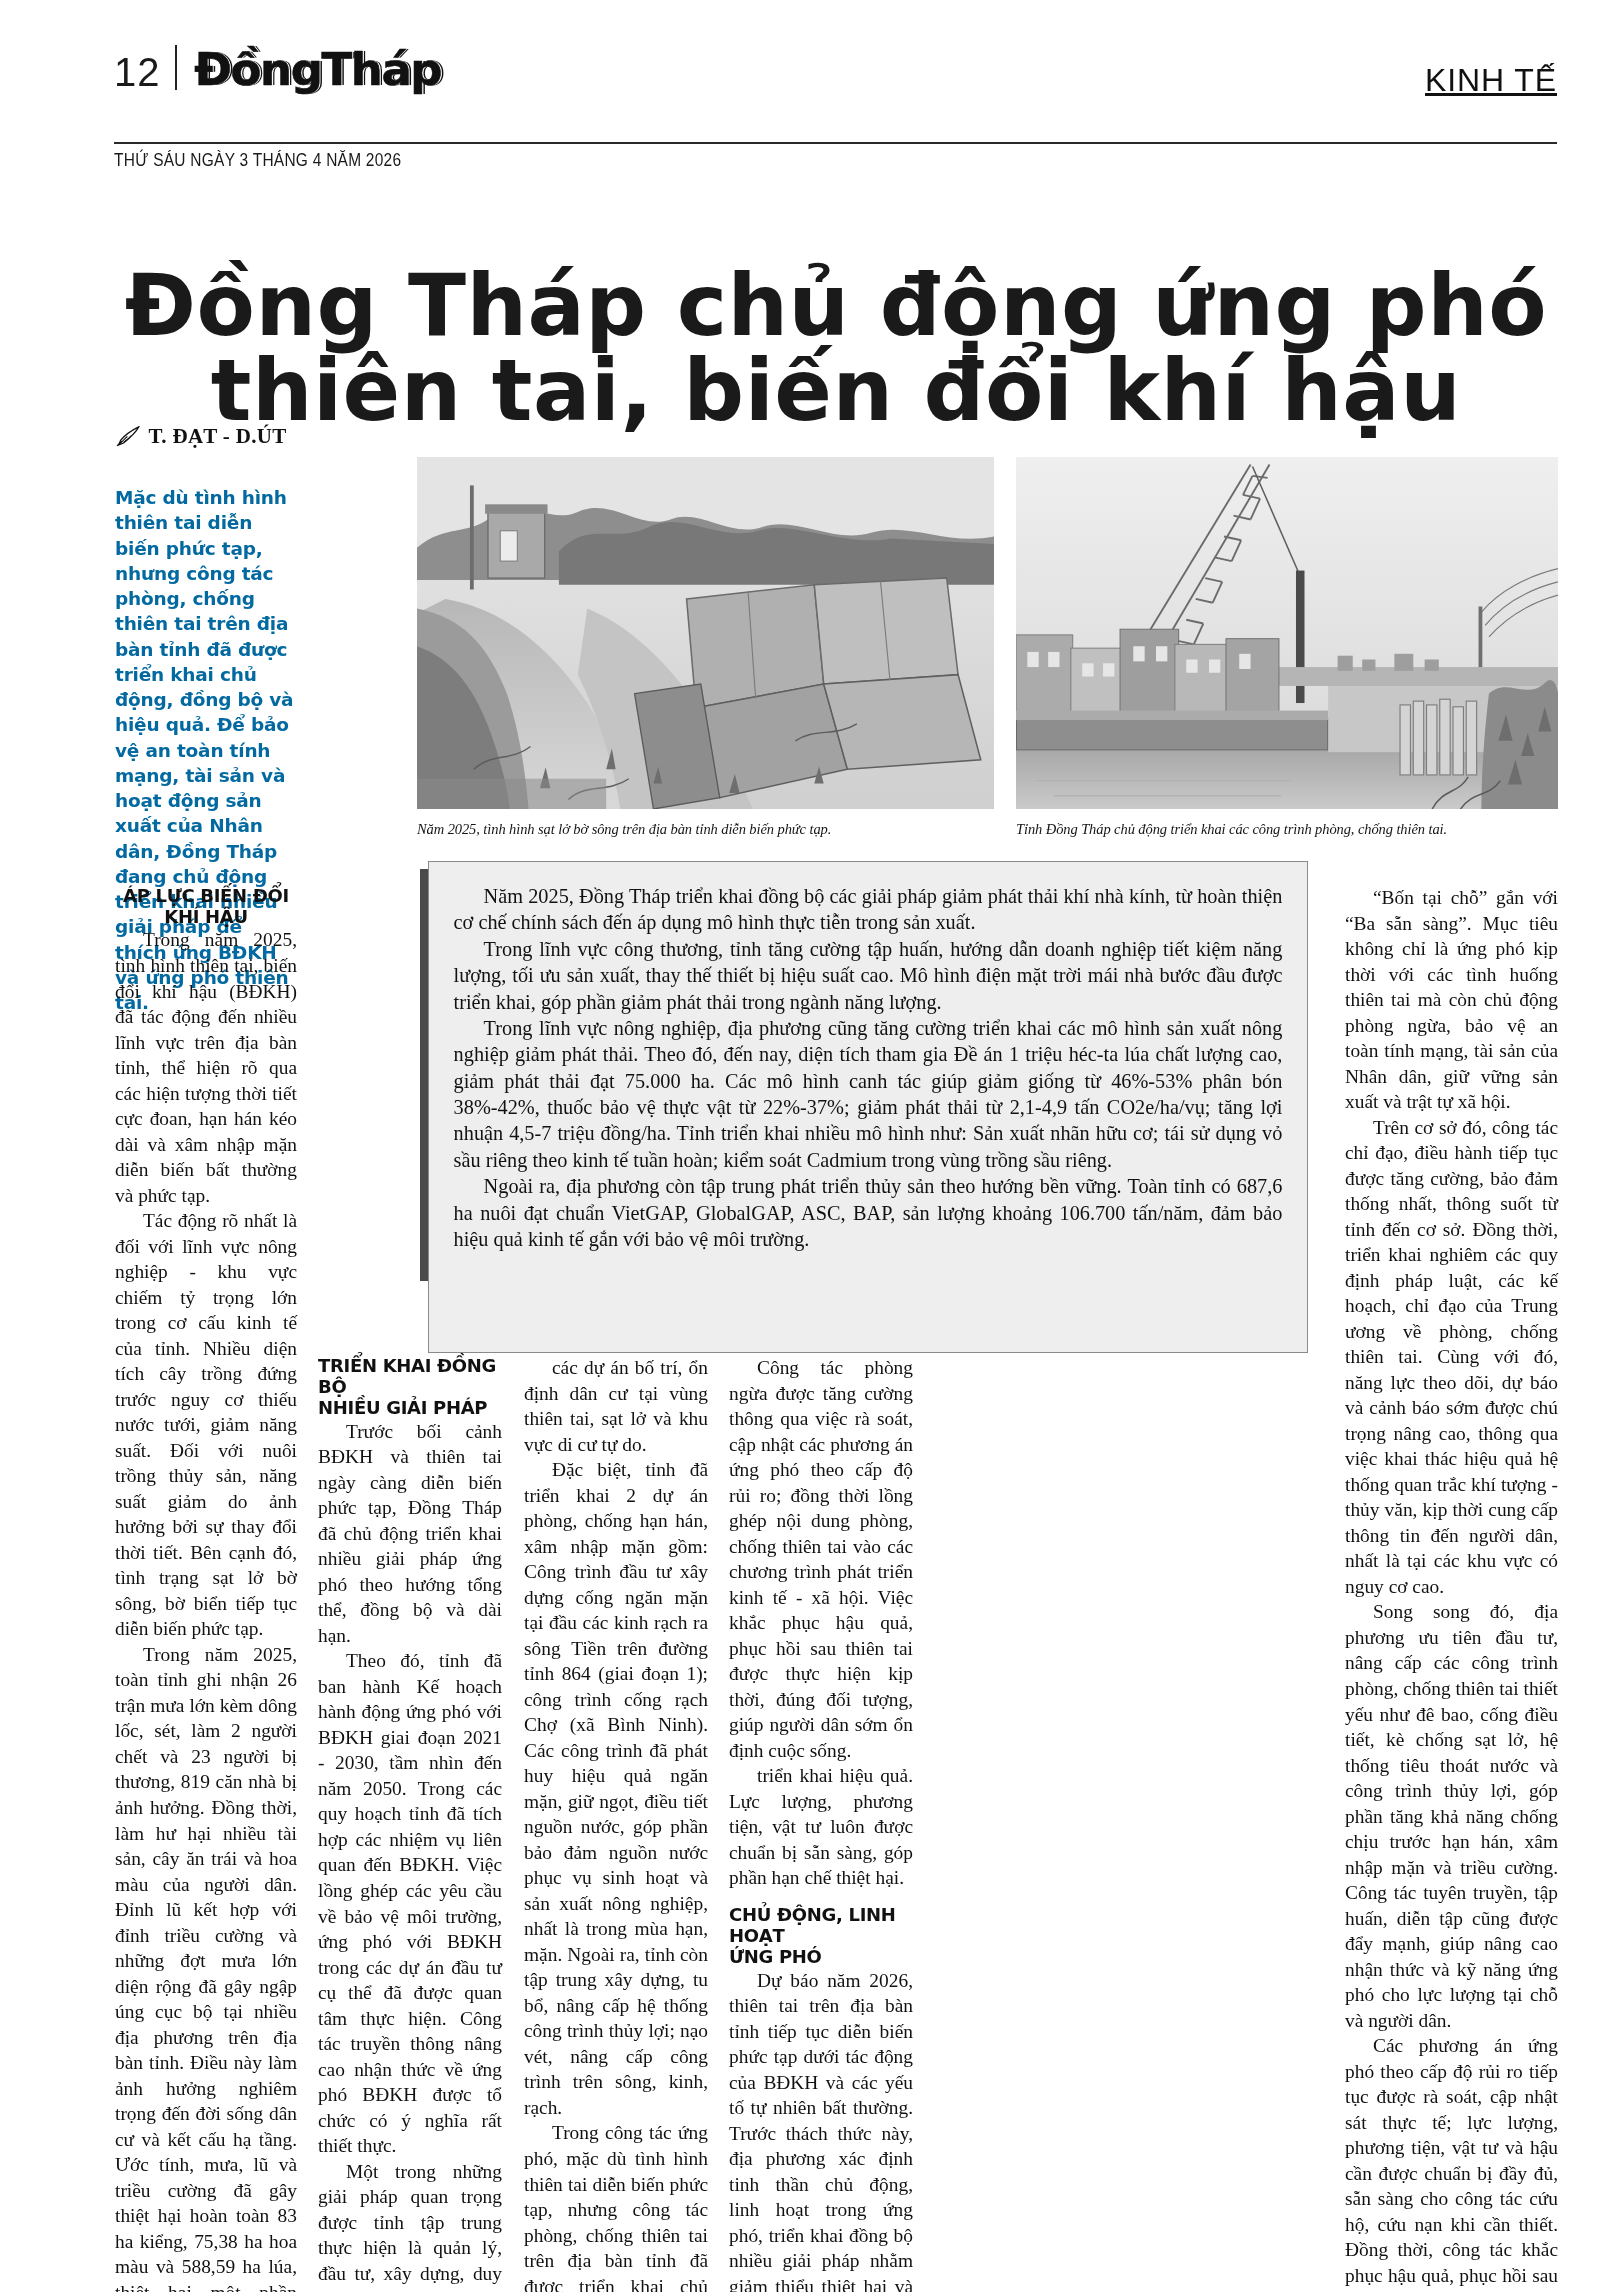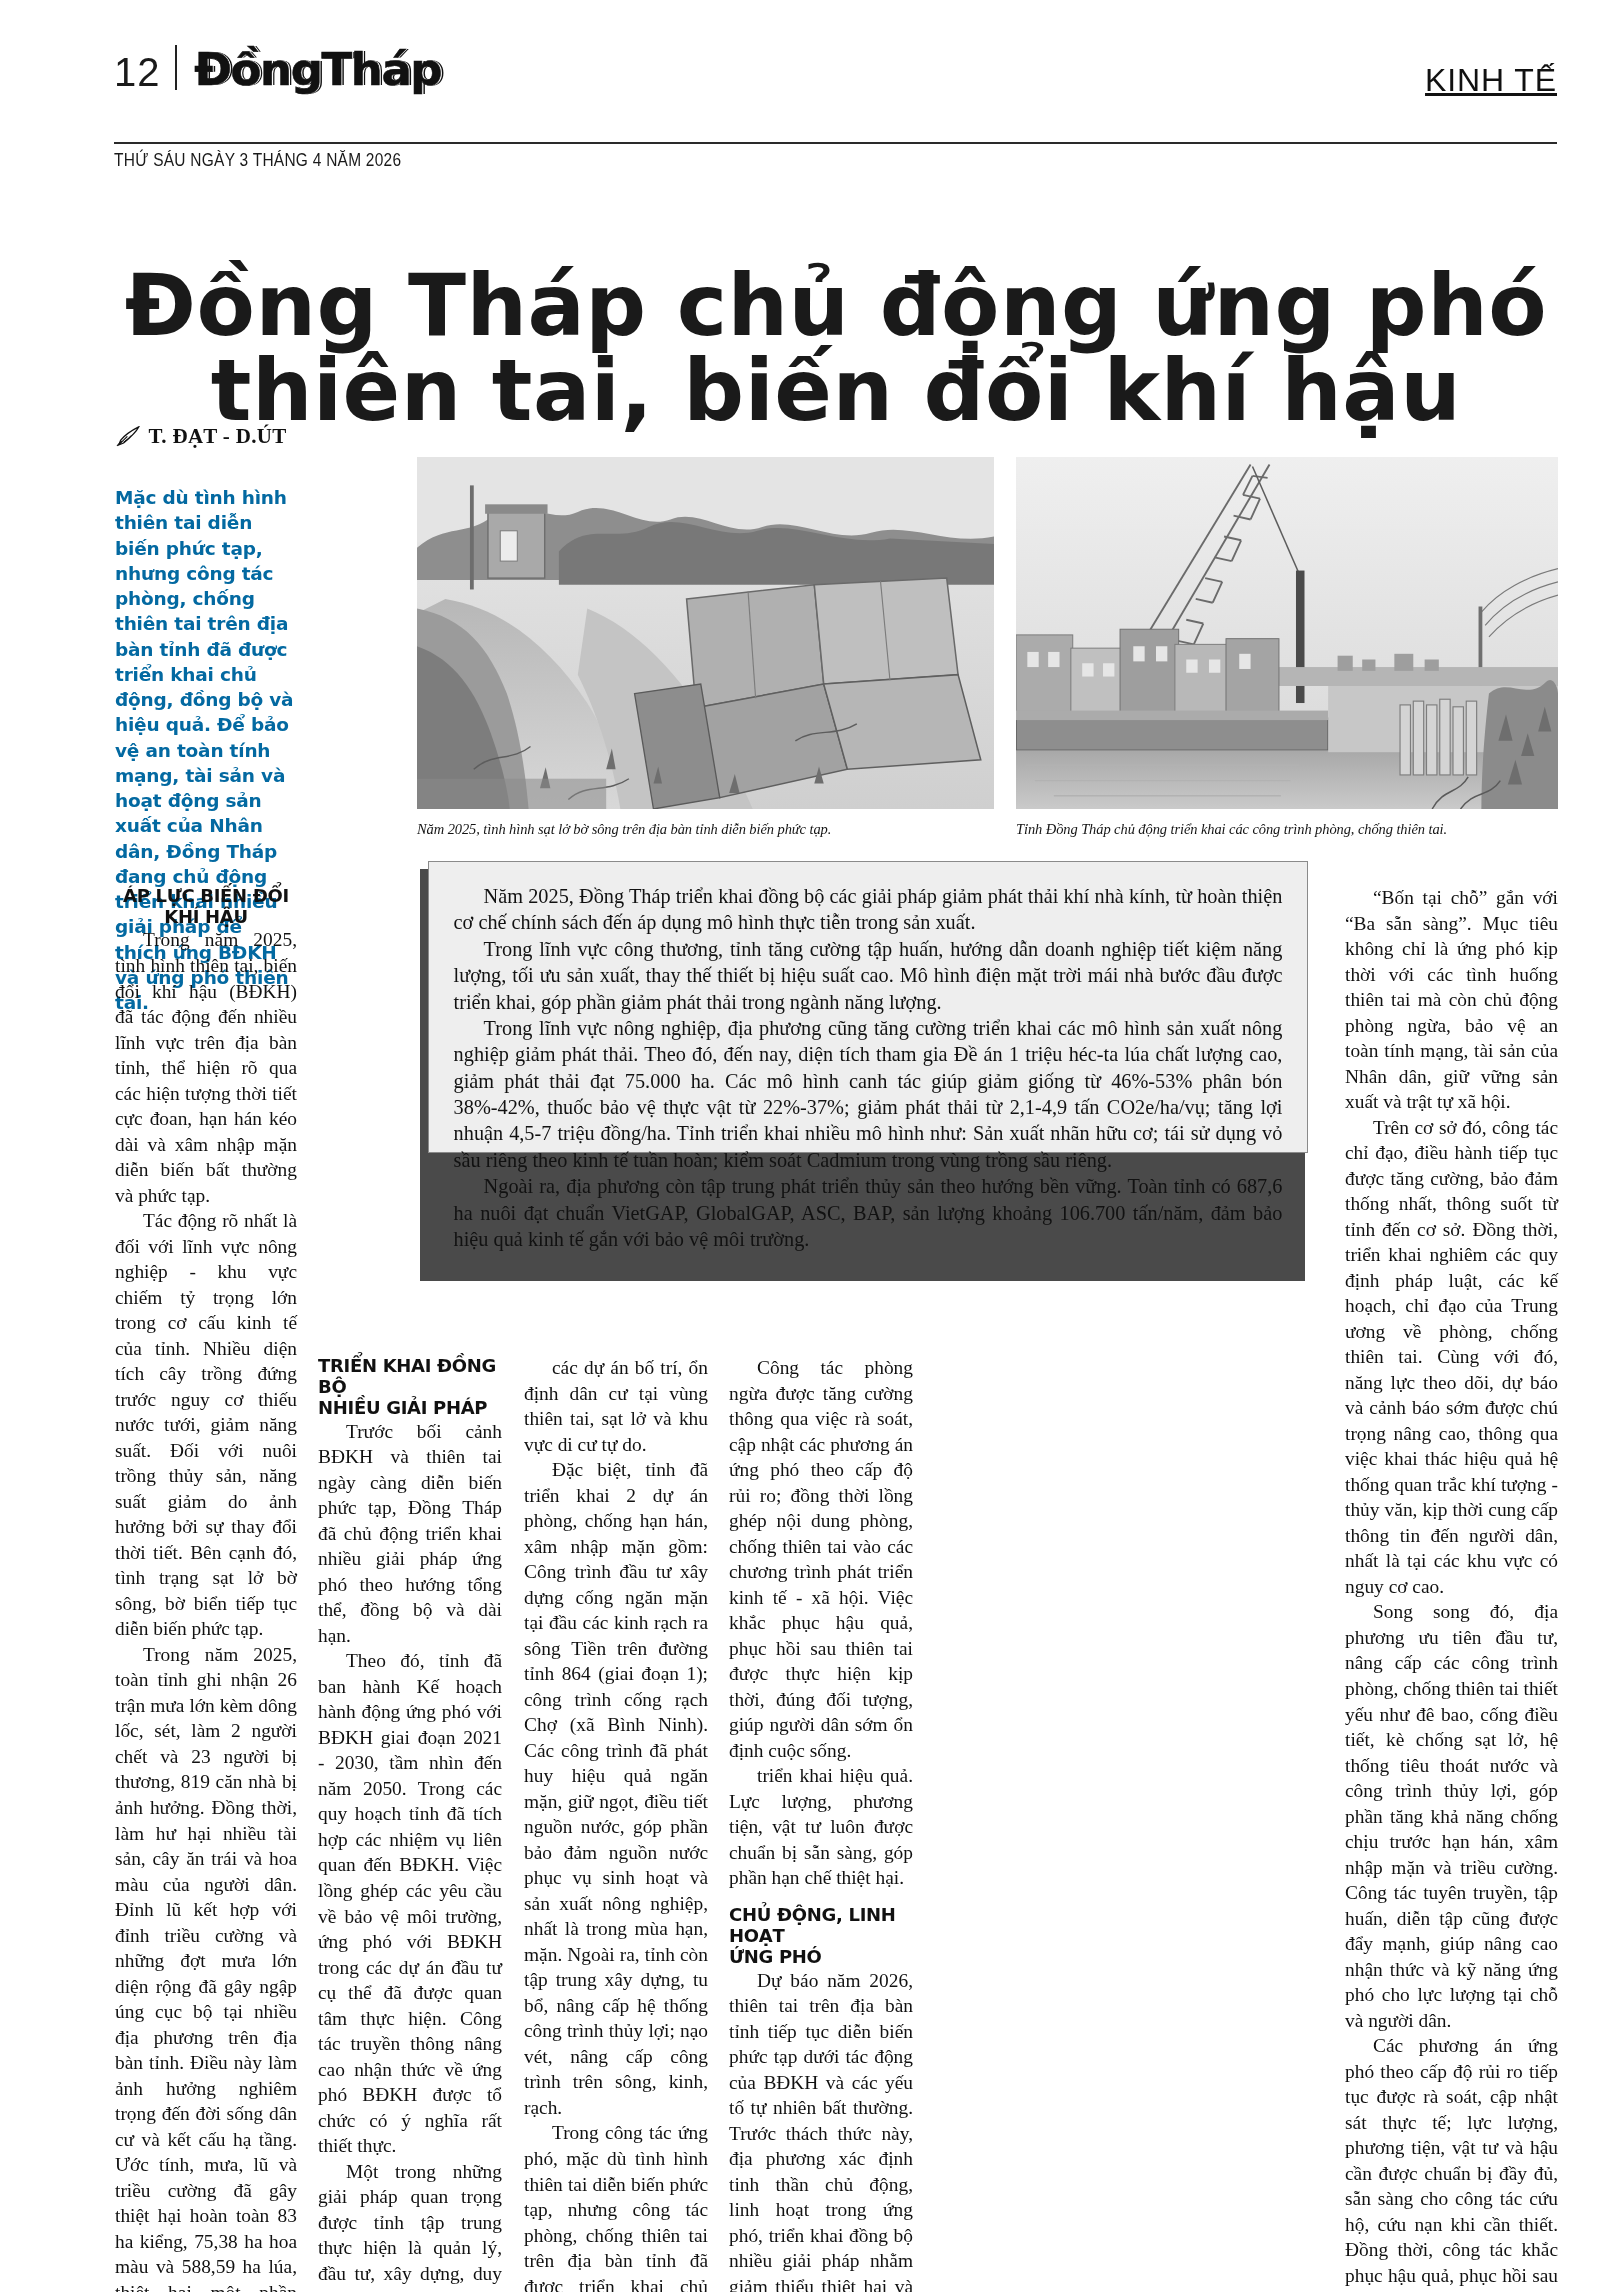--- a/index.html
+++ b/index.html
@@ -189,21 +189,21 @@
   
   .pullbox-shadow {
     position: absolute;
     left: 396px; top: 869px;
     width: 885px; height: 412px;
     background: #4a4a4a;
   }
   .pullbox {
     position: absolute;
     left: 404px; top: 861px;
-    width: 880px; height: 292px;
+    width: 880px; height: 492px;
     background: #eeeeee;
     border: 1.4px solid #8a8a8a;
     padding: 21px 24.6px 17px 24.6px;
     font-family: "Liberation Serif", serif;
     font-size: 20.3px;
     line-height: 1.30;
     color: #111;
     text-align: justify;
   }
   .pullbox p { margin: 0; text-indent: 30px; }

